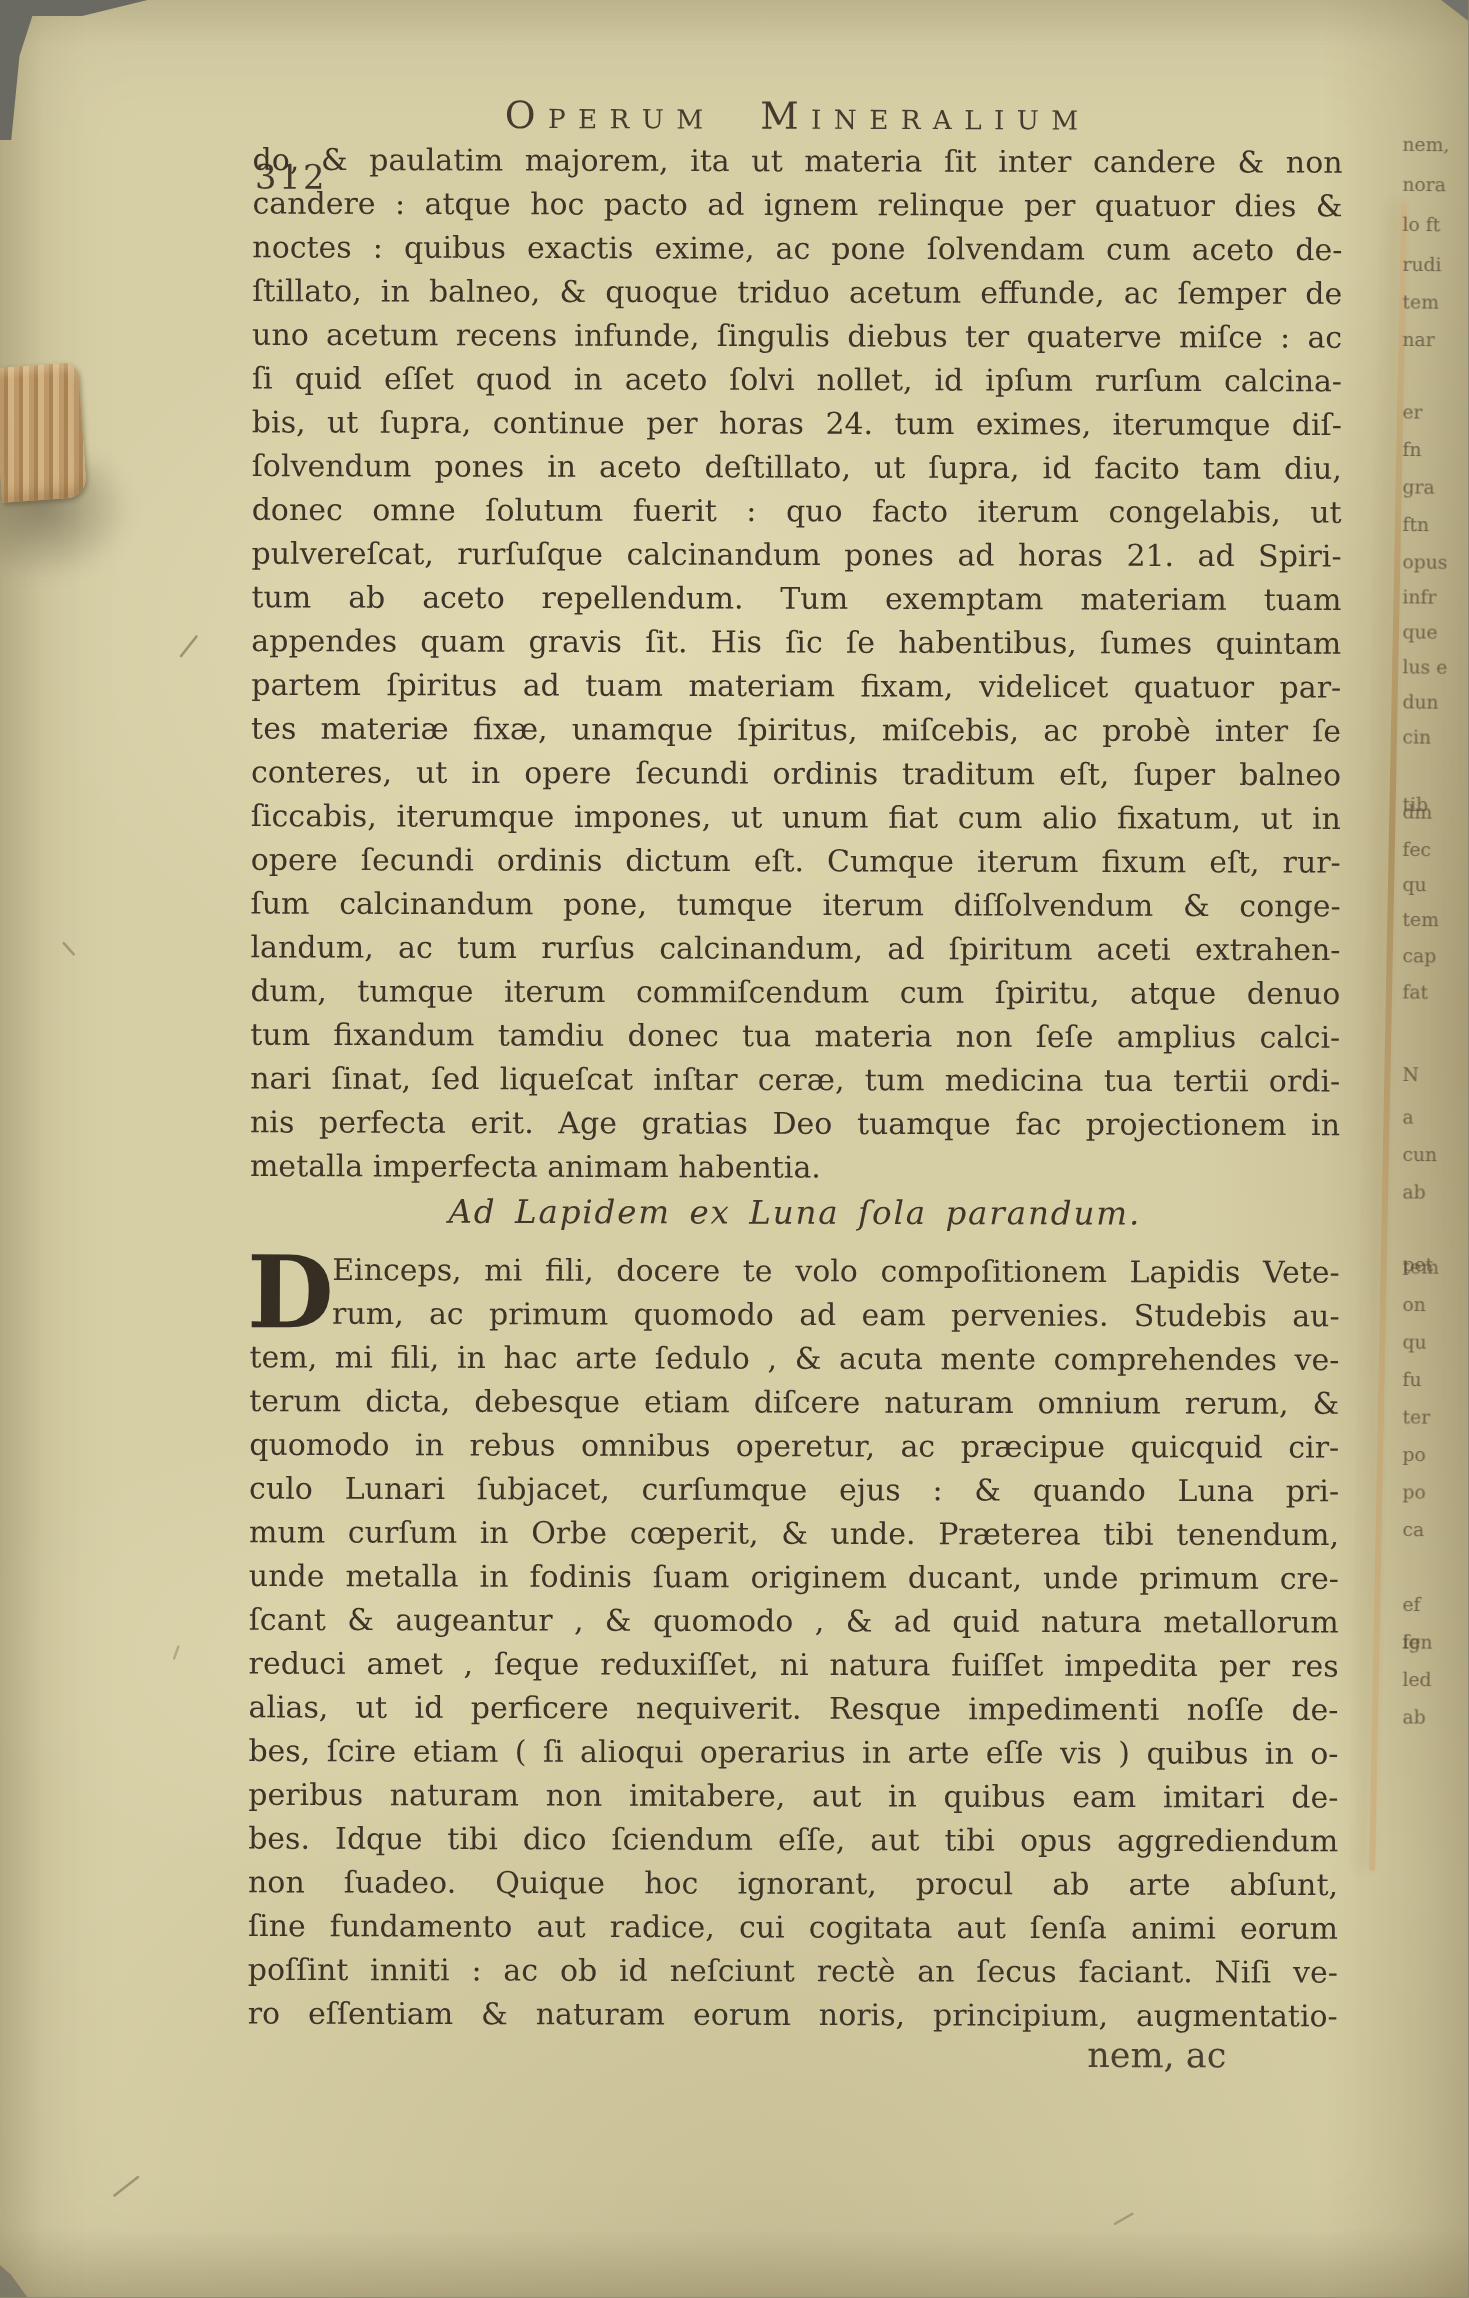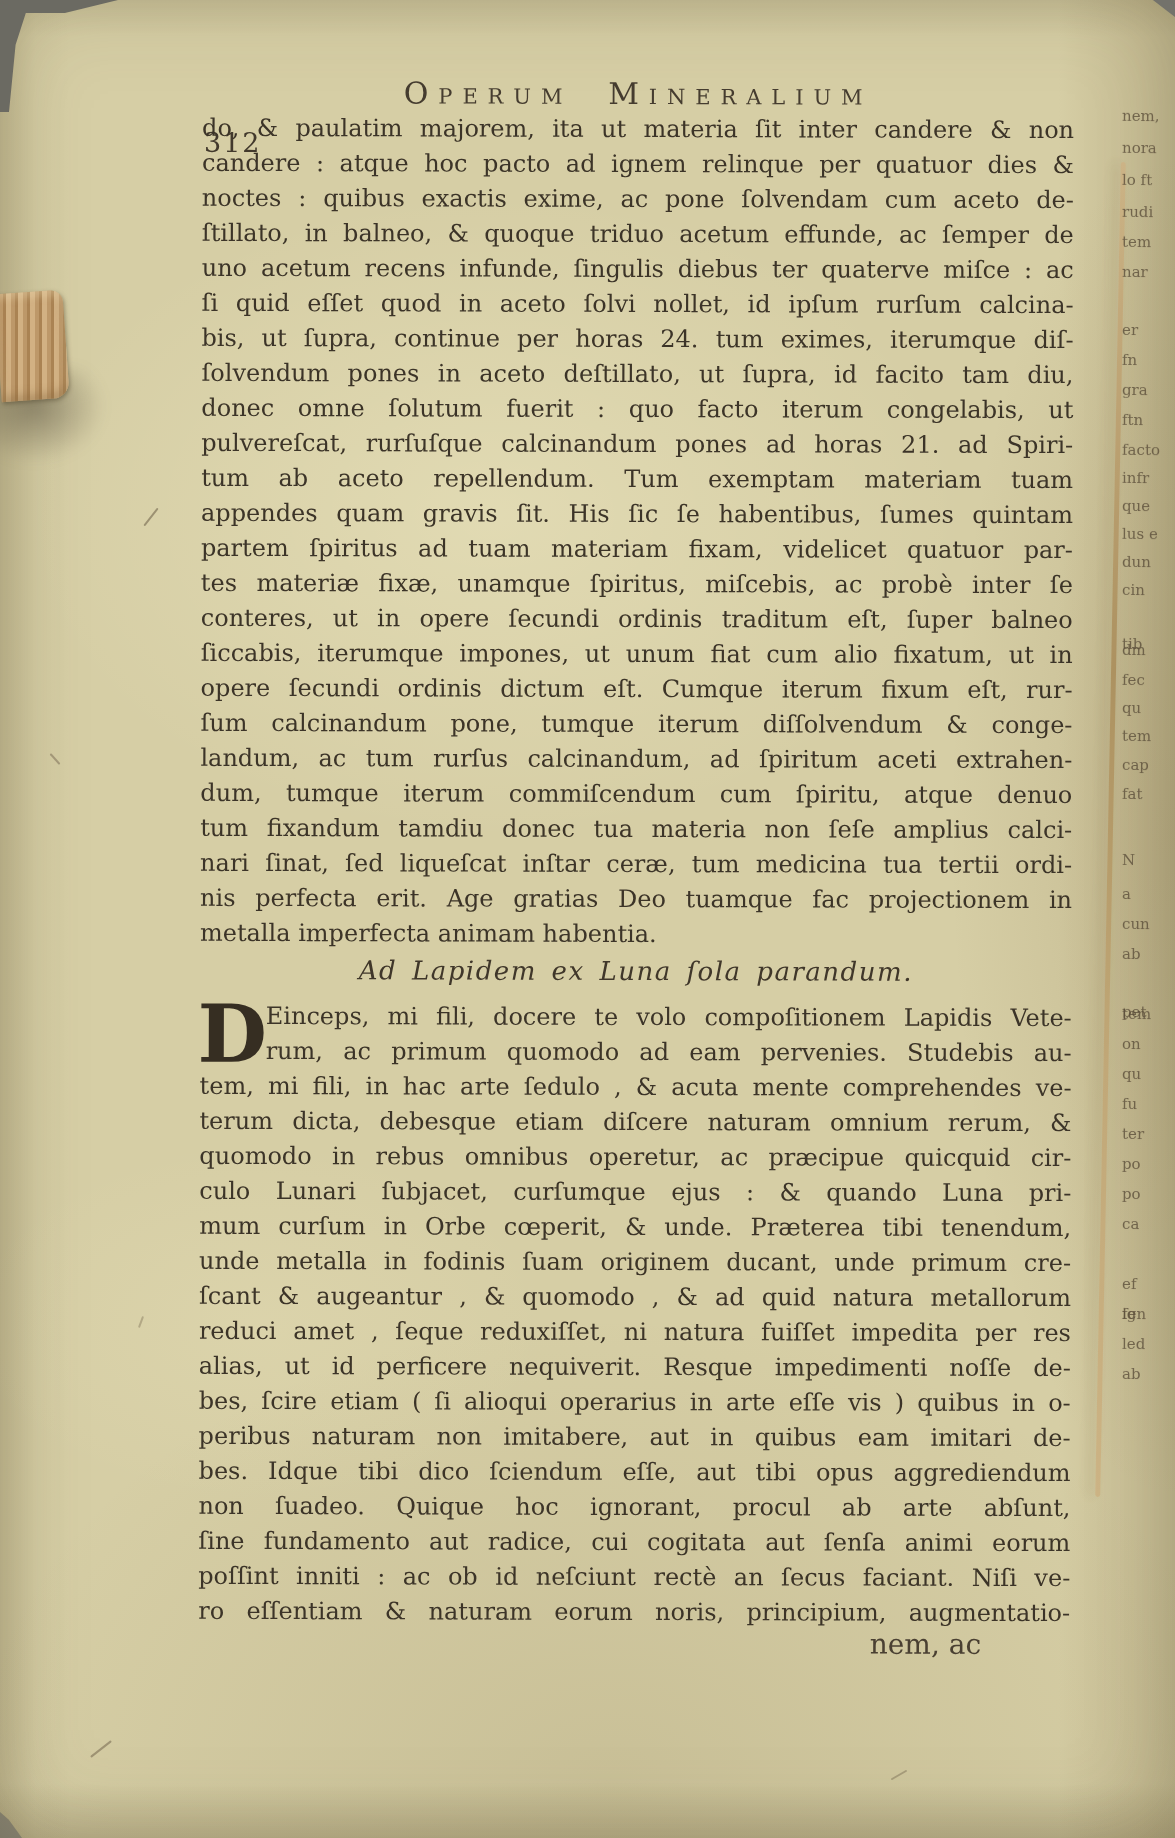--- a/index.html
+++ b/index.html
@@ -161,21 +161,21 @@
         <div class="frag" style="top: 108px;">nem,</div>
         <div class="frag" style="top: 140px;">nora</div>
         <div class="frag" style="top: 172px;">lo ft</div>
         <div class="frag" style="top: 204px;">rudi</div>
         <div class="frag" style="top: 234px;">tem</div>
         <div class="frag" style="top: 264px;">nar</div>
         <div class="frag" style="top: 322px;">er</div>
         <div class="frag" style="top: 352px;">fn</div>
         <div class="frag" style="top: 382px;">gra</div>
         <div class="frag" style="top: 412px;">ftn</div>
-        <div class="frag" style="top: 442px;">facto</div>
+        <div class="frag" style="top: 442px;">opus</div>
         <div class="frag" style="top: 470px;">infr</div>
         <div class="frag" style="top: 498px;">que</div>
         <div class="frag" style="top: 526px;">lus e</div>
         <div class="frag" style="top: 554px;">dun</div>
         <div class="frag" style="top: 582px;">cin</div>
         <div class="frag" style="top: 636px; text-align: right;">tib</div>
         <div class="frag" style="top: 642px;">dm</div>
         <div class="frag" style="top: 672px;">fec</div>
         <div class="frag" style="top: 700px;">qu</div>
         <div class="frag" style="top: 728px;">tem</div>

